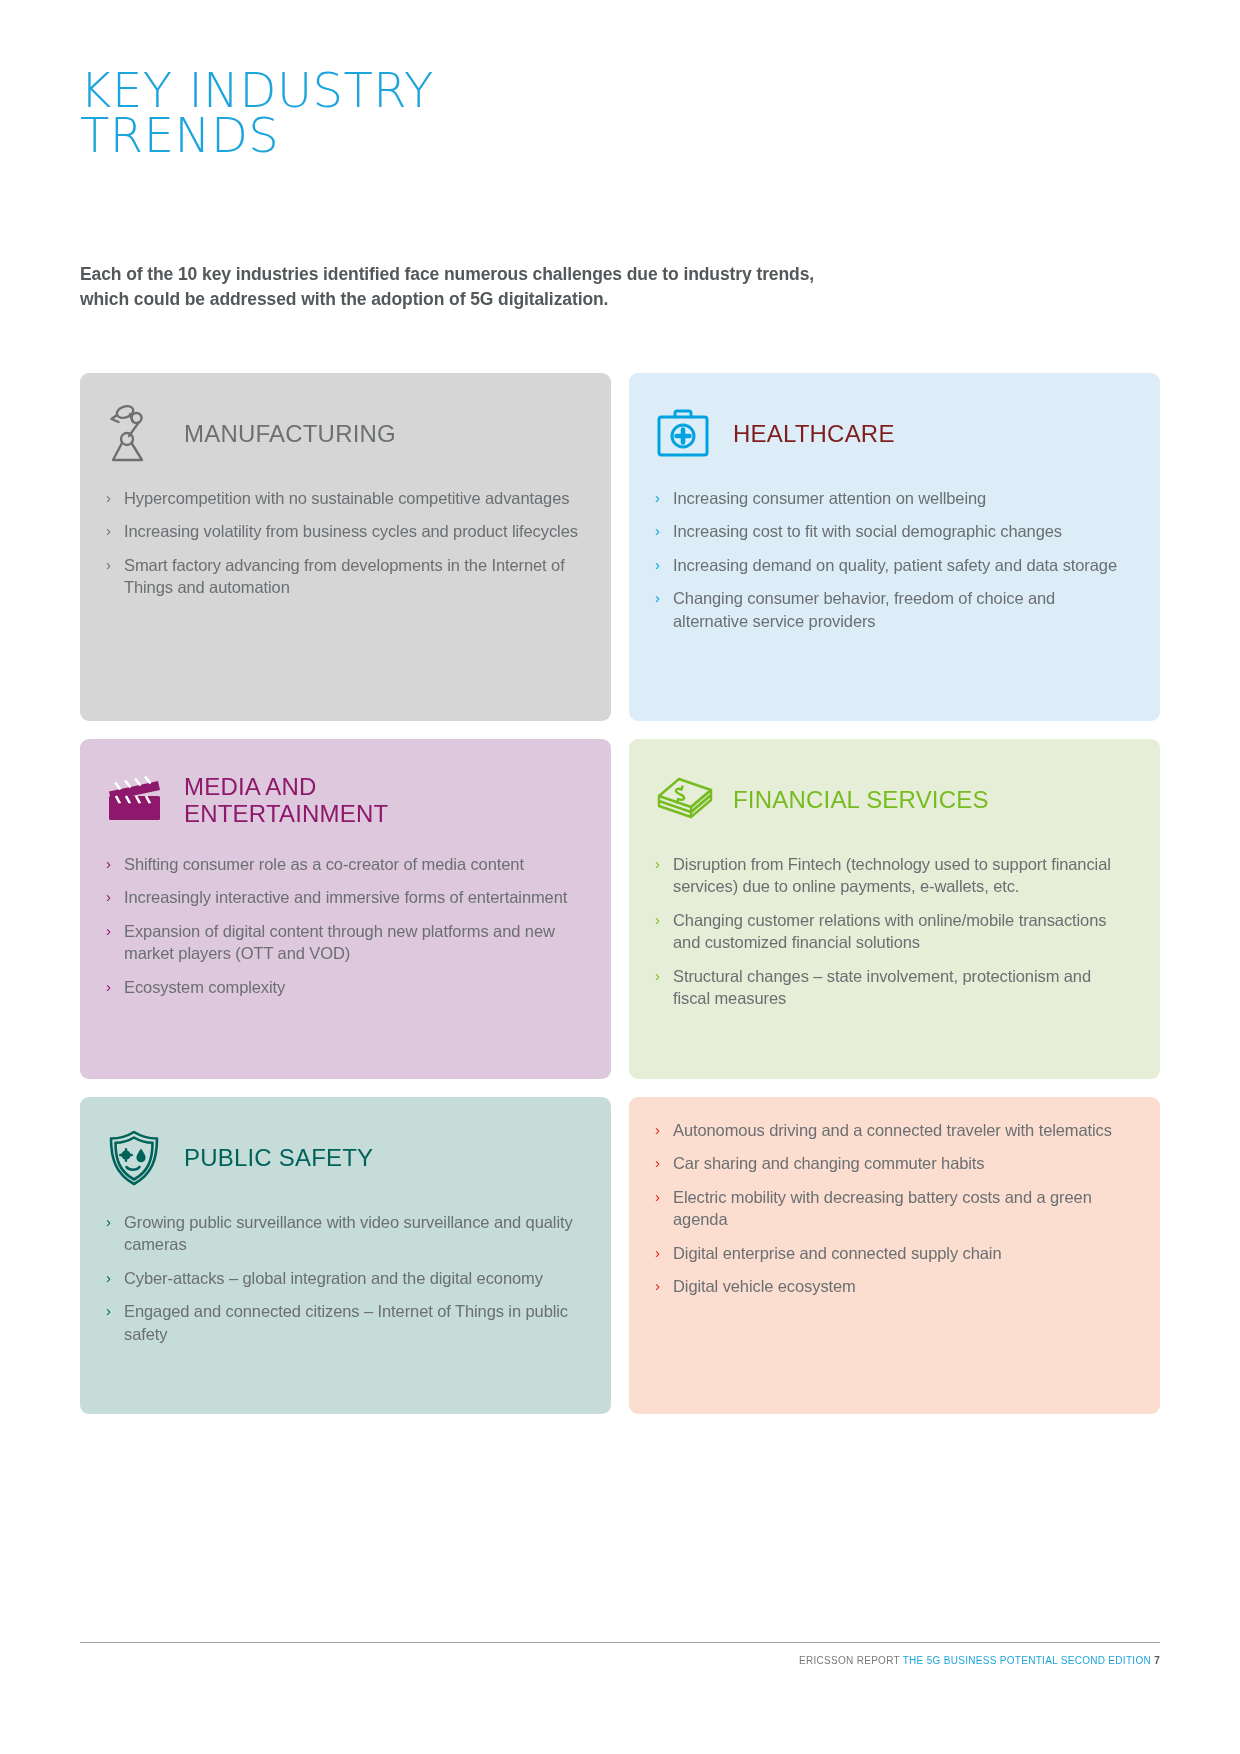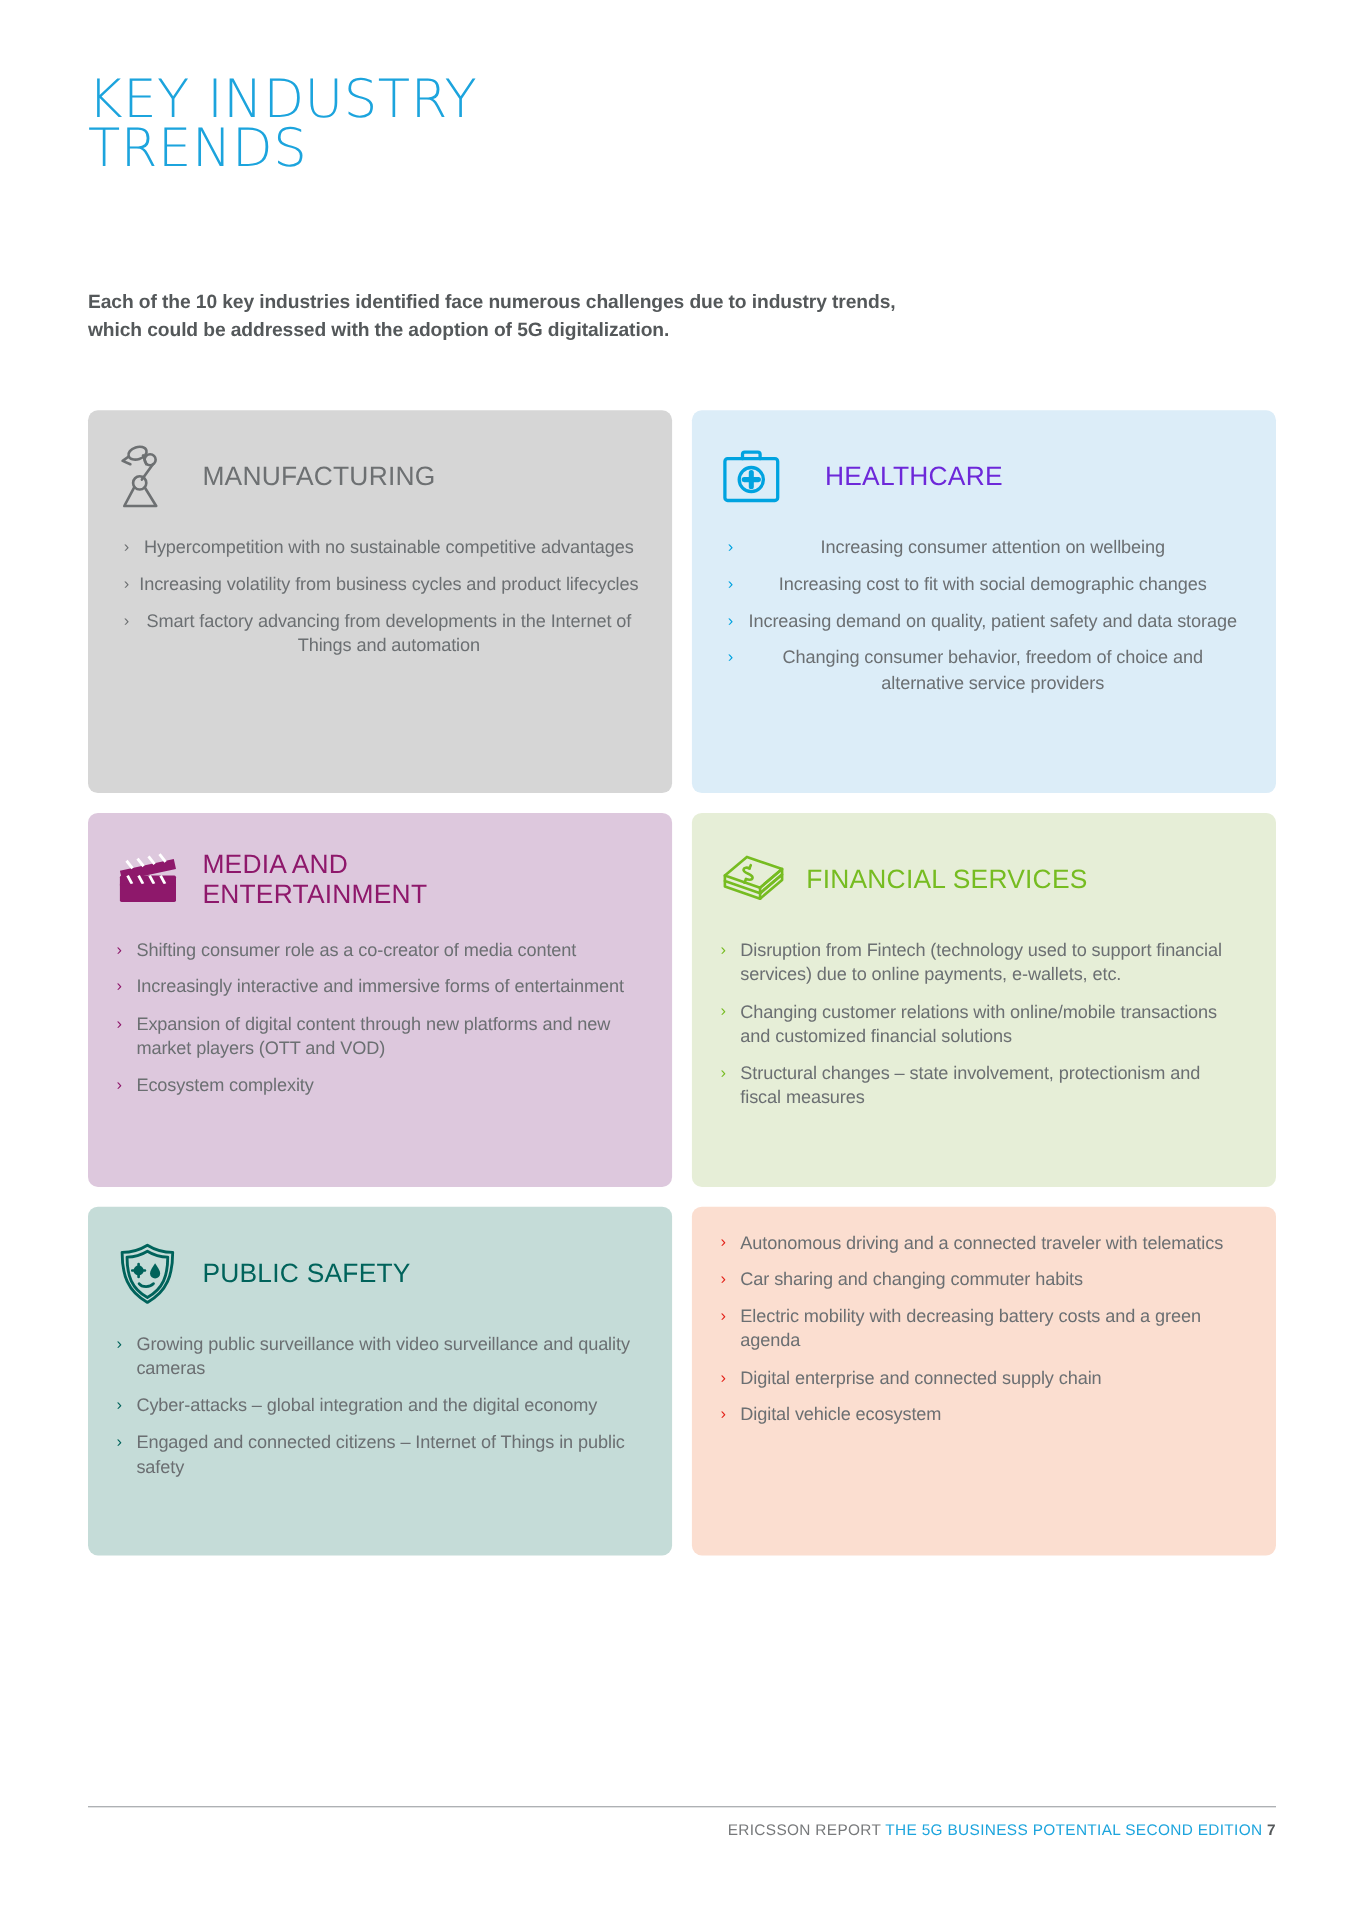--- a/index.html
+++ b/index.html
@@ -63,21 +63,21 @@
     gap: 18px;
     margin-bottom: 18px;
   }
   .card {
     width: 531px;
     box-sizing: border-box;
     border-radius: 9px;
     padding: 22px 28px 24px 26px;
     position: relative;
   }
-  .card.r1 { height: 348px; text-align: center; }
+  .card.r1 { height: 348px; }
   .card.r2 { height: 340px; }
   .card.r3 { height: 317px; }
 
   .card-head {
     display: flex;
     align-items: center;
     gap: 16px;
     min-height: 78px;
     margin-bottom: 14px;
   }
@@ -127,21 +127,21 @@
     left: 80px;
     top: 1642px;
     width: 1080px;
     height: 1px;
     background: #9b9fa2;
   }
   .footer {
     position: absolute;
     right: 80px;
     top: 1655px;
-    font-size: 14px;
+    font-size: 10px;
     letter-spacing: 0.3px;
     color: #77797b;
     white-space: nowrap;
   }
   .footer .accent { color: #1ca4dd; }
   .footer .pageno { color: #54585a; font-weight: 700; }
 </style>
 </head>
 <body>
 
@@ -187,21 +187,21 @@
         <div class="card r1" style="background: rgb(220, 237, 248);">
           <div class="card-head">
             <div class="card-icon">
               <svg width="56" height="52" viewBox="0 0 56 52" fill="none" stroke="#00a3e0" stroke-width="3" stroke-linejoin="round" stroke-linecap="round">
         <path d="M20 9 V5 a2 2 0 0 1 2-2 h12 a2 2 0 0 1 2 2 v4"></path>
         <rect x="4" y="9" width="48" height="38" rx="2.5"></rect>
         <circle cx="28" cy="28" r="11"></circle>
         <path d="M28 21.5 v13 M21.5 28 h13" stroke-width="4.6"></path>
       </svg>
             </div>
-            <div class="card-title" style="color: #6d28d9; margin-left: 17px;">HEALTHCARE</div>
+            <div class="card-title" style="color: #7f1d1d;">HEALTHCARE</div>
           </div>
           <ul class="bullets">
             <li>
               <span class="chev" style="color: rgb(0, 163, 224);">›</span>
               <span class="btext">Increasing consumer attention on wellbeing</span>
             </li>
             <li>
               <span class="chev" style="color: rgb(0, 163, 224);">›</span>
               <span class="btext">Increasing cost to fit with social demographic changes</span>
             </li>

